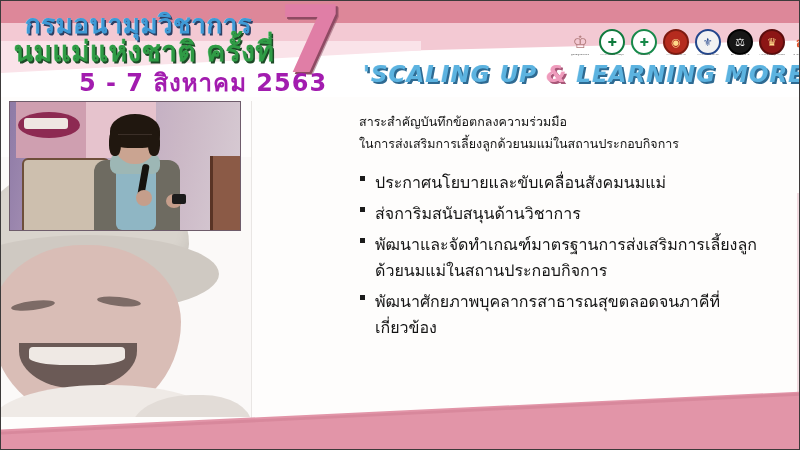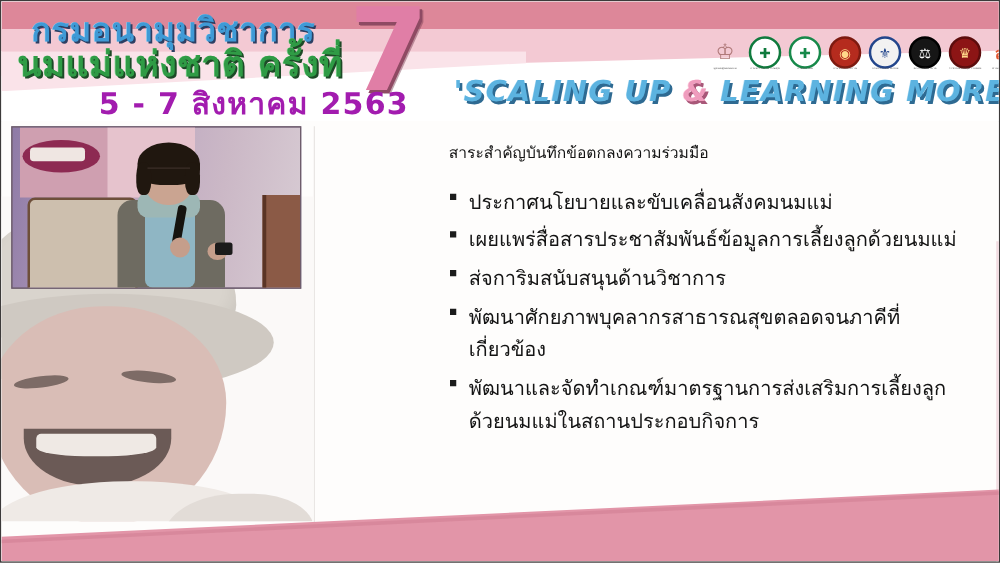--- a/index.html
+++ b/index.html
@@ -290,27 +290,28 @@
       <div class="v-glass"></div>
       <div class="v-mic"></div>
       <div class="v-hand"></div>
       <div class="v-hand2"></div>
       <div class="v-clicker"></div>
     </div>
 
     <div class="content">
       <div class="intro">
         <div>สาระสำคัญบันทึกข้อตกลงความร่วมมือ</div>
+        <div>ในการส่งเสริมการเลี้ยงลูกด้วยนมแม่ในสถานประกอบกิจการ</div>
       </div>
       <ul class="points">
         <li><span class="sq"></span><span>ประกาศนโยบายและขับเคลื่อนสังคมนมแม่</span></li>
-        <li><span class="sq"></span><span>เผยแพร่สื่อสารประชาสัมพันธ์ข้อมูลการเลี้ยงลูกด้วยนมแม่</span></li>
+        <li><span class="sq"></span></li>
         <li><span class="sq"></span><span>ส่จการิมสนับสนุนด้านวิชาการ</span></li>
+        <li><span class="sq"></span><span>พัฒนาและจัดทำเกณฑ์มาตรฐานการส่งเสริมการเลี้ยงลูกด้วยนมแม่ในสถานประกอบกิจการ</span></li>
         <li><span class="sq"></span><span>พัฒนาศักยภาพบุคลากรสาธารณสุขตลอดจนภาคีที่เกี่ยวข้อง</span></li>
-        <li><span class="sq"></span><span>พัฒนาและจัดทำเกณฑ์มาตรฐานการส่งเสริมการเลี้ยงลูกด้วยนมแม่ในสถานประกอบกิจการ</span></li>
       </ul>
     </div>
 
     <div class="right-strip"></div>
   </div>
 
   <div class="footer-band"></div>
   <div class="footer-edge"></div>
 
 </div>

